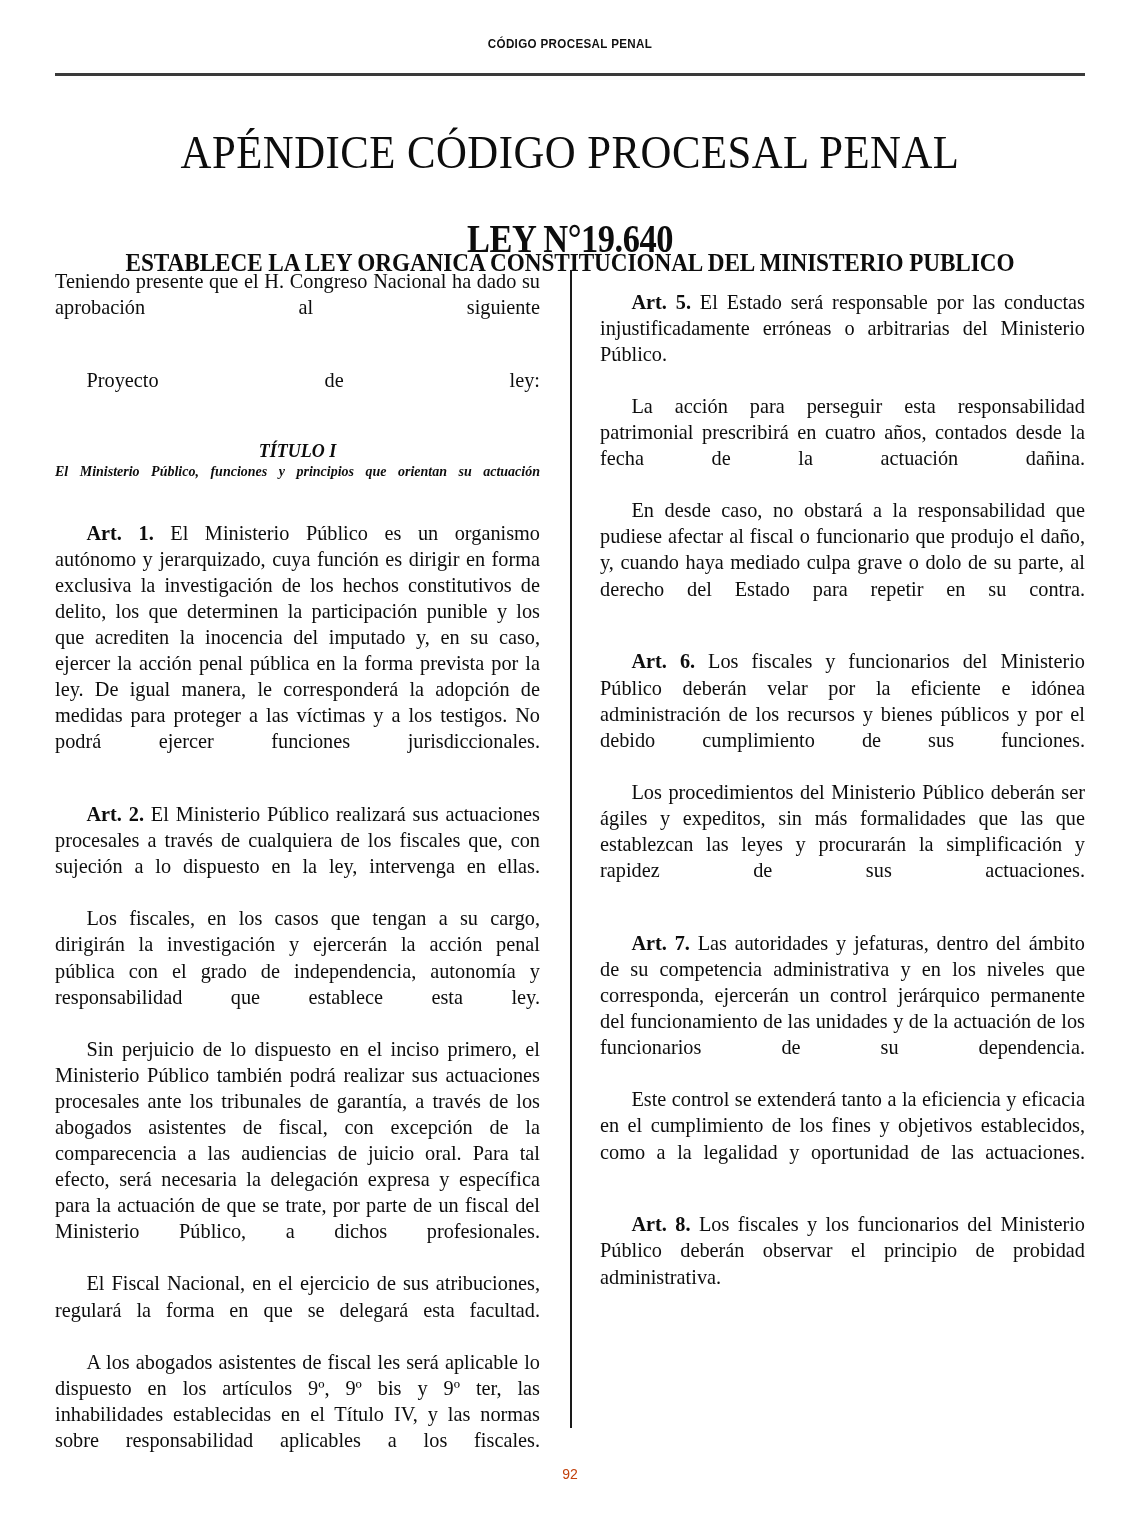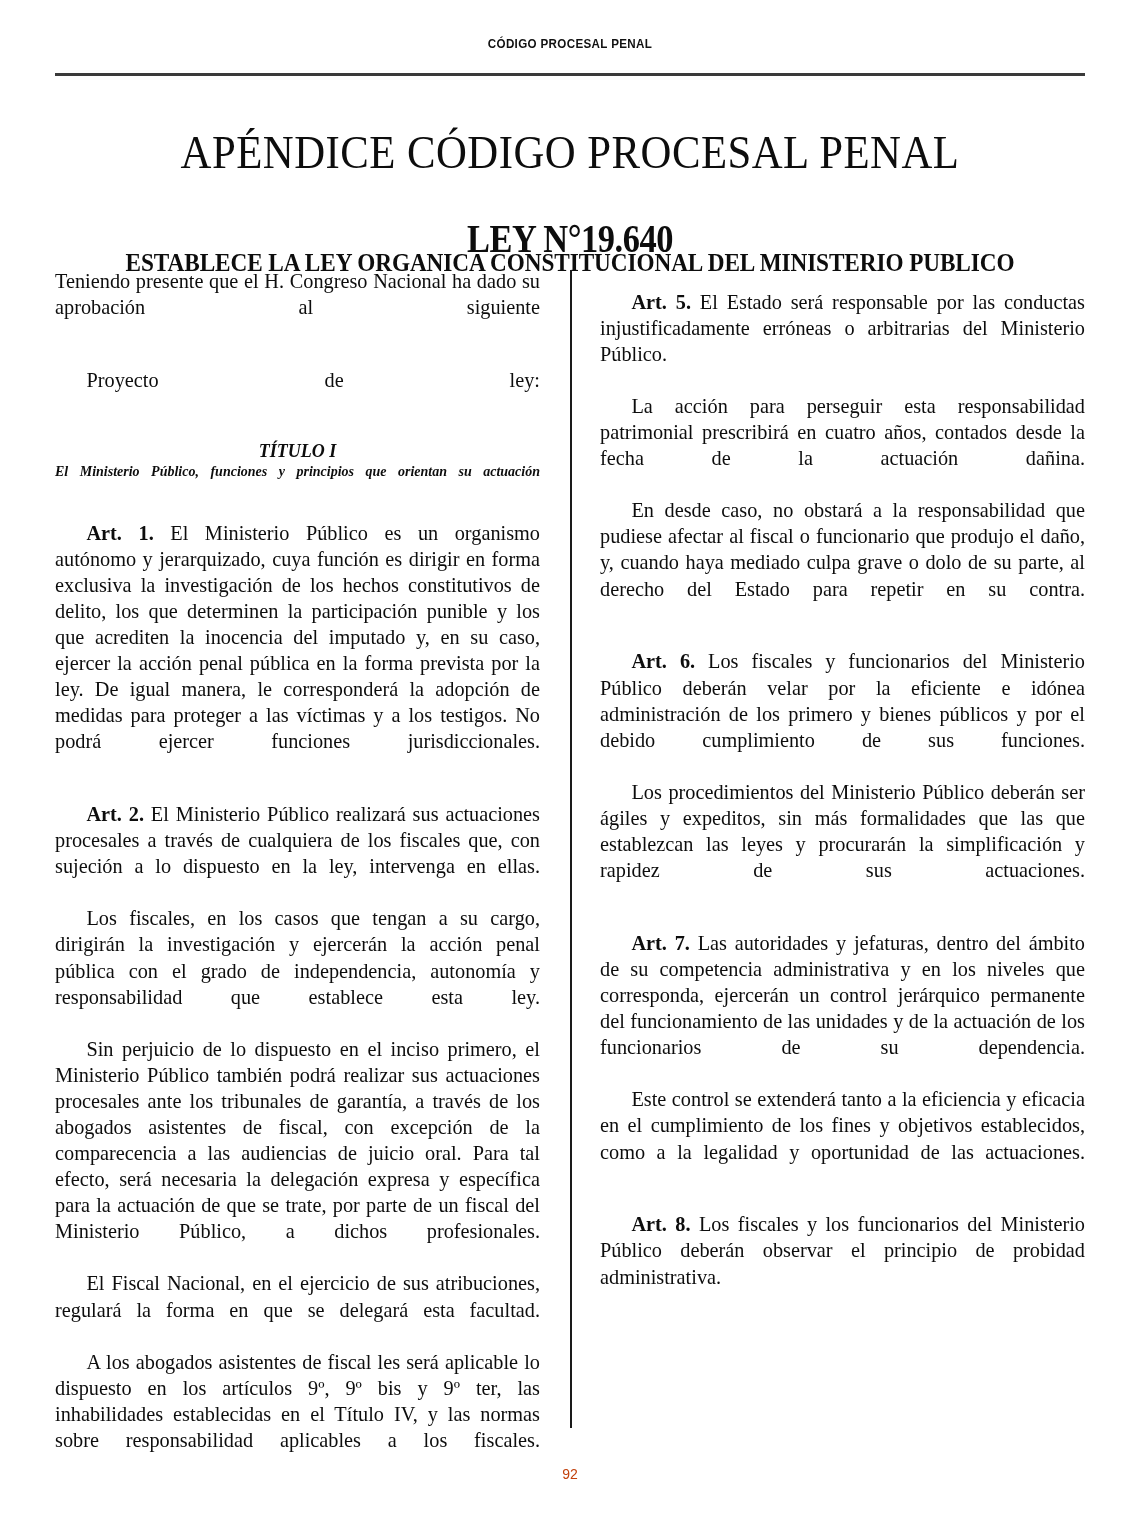--- a/index.html
+++ b/index.html
@@ -227,21 +227,21 @@
 
       <p class="para gap">
         <span class="art-label">Art. 5.</span><span> El Estado será responsable por las conductas injustificadamente erróneas o arbitrarias del Ministerio Público.</span>
       </p>
 
       <p class="para">La acción para perseguir esta responsabilidad patrimonial prescribirá en cuatro años, contados desde la fecha de la actuación dañina.</p>
 
       <p class="para">En desde caso, no obstará a la responsabilidad que pudiese afectar al fiscal o funcionario que produjo el daño, y, cuando haya mediado culpa grave o dolo de su parte, al derecho del Estado para repetir en su contra.</p>
 
       <p class="para gap">
-        <span class="art-label">Art. 6.</span><span> Los fiscales y funcionarios del Ministerio Público deberán velar por la eficiente e idónea administración de los primero y bienes públicos y por el debido cumplimiento de sus funciones.</span>
+        <span class="art-label">Art. 6.</span><span> Los fiscales y funcionarios del Ministerio Público deberán velar por la eficiente e idónea administración de los recursos y bienes públicos y por el debido cumplimiento de sus funciones.</span>
       </p>
 
 
       <p class="para">Los procedimientos del Ministerio Público deberán ser ágiles y expeditos, sin más formalidades que las que establezcan las leyes y procurarán la simplificación y rapidez de sus actuaciones.</p>
 
       <p class="para gap">
         <span class="art-label">Art. 7.</span><span> Las autoridades y jefaturas, dentro del ámbito de su competencia administrativa y en los niveles que corresponda, ejercerán un control jerárquico permanente del funcionamiento de las unidades y de la actuación de los funcionarios de su dependencia.</span>
       </p>
 
       <p class="para">Este control se extenderá tanto a la eficiencia y eficacia en el cumplimiento de los fines y objetivos establecidos, como a la legalidad y oportunidad de las actuaciones.</p>

